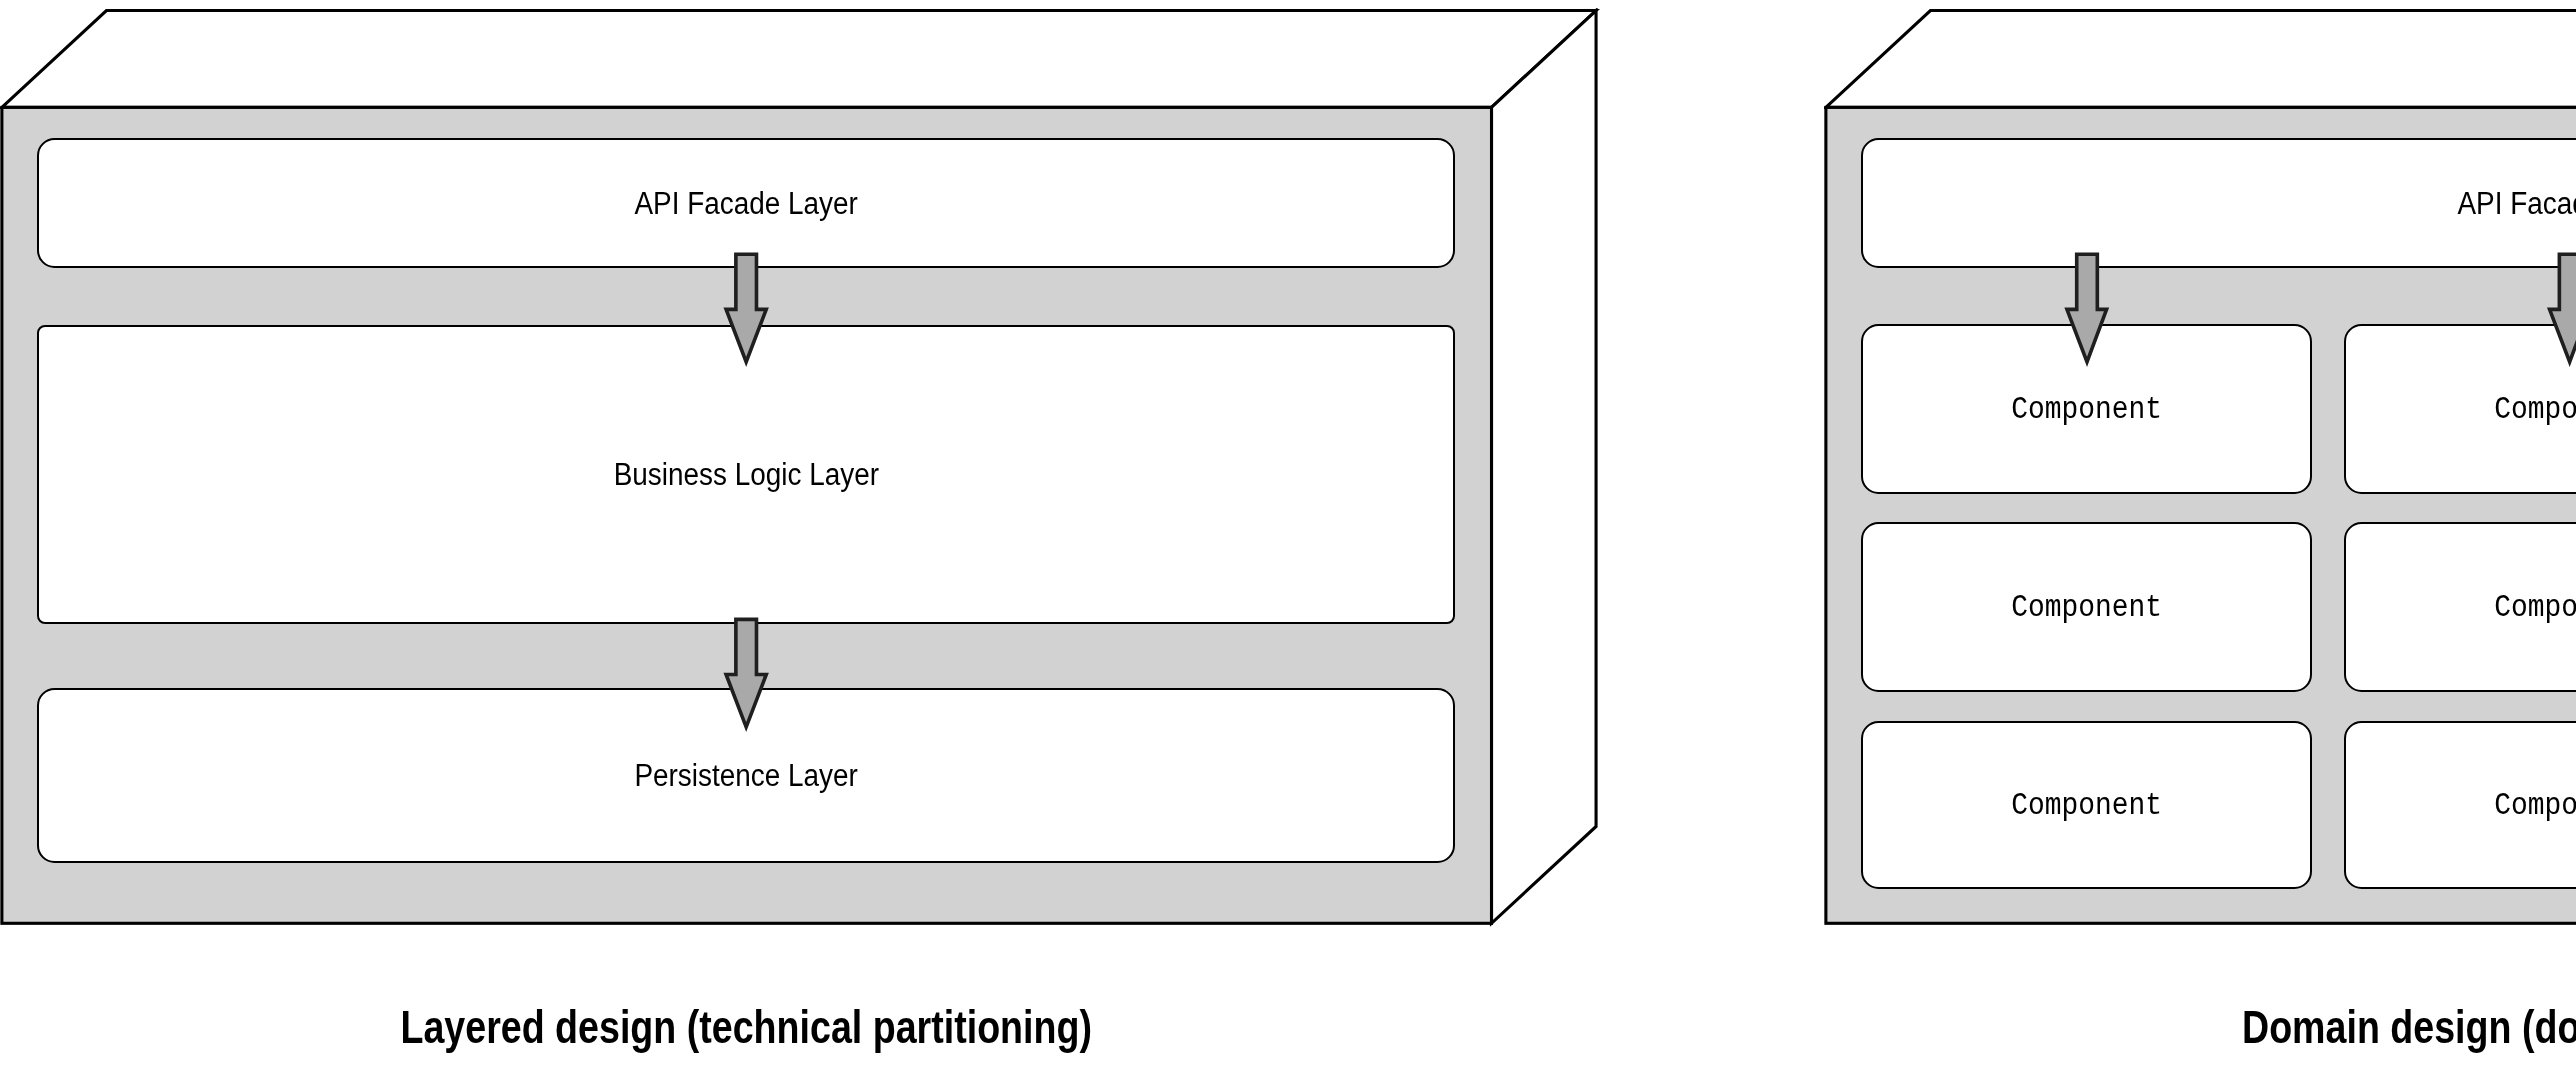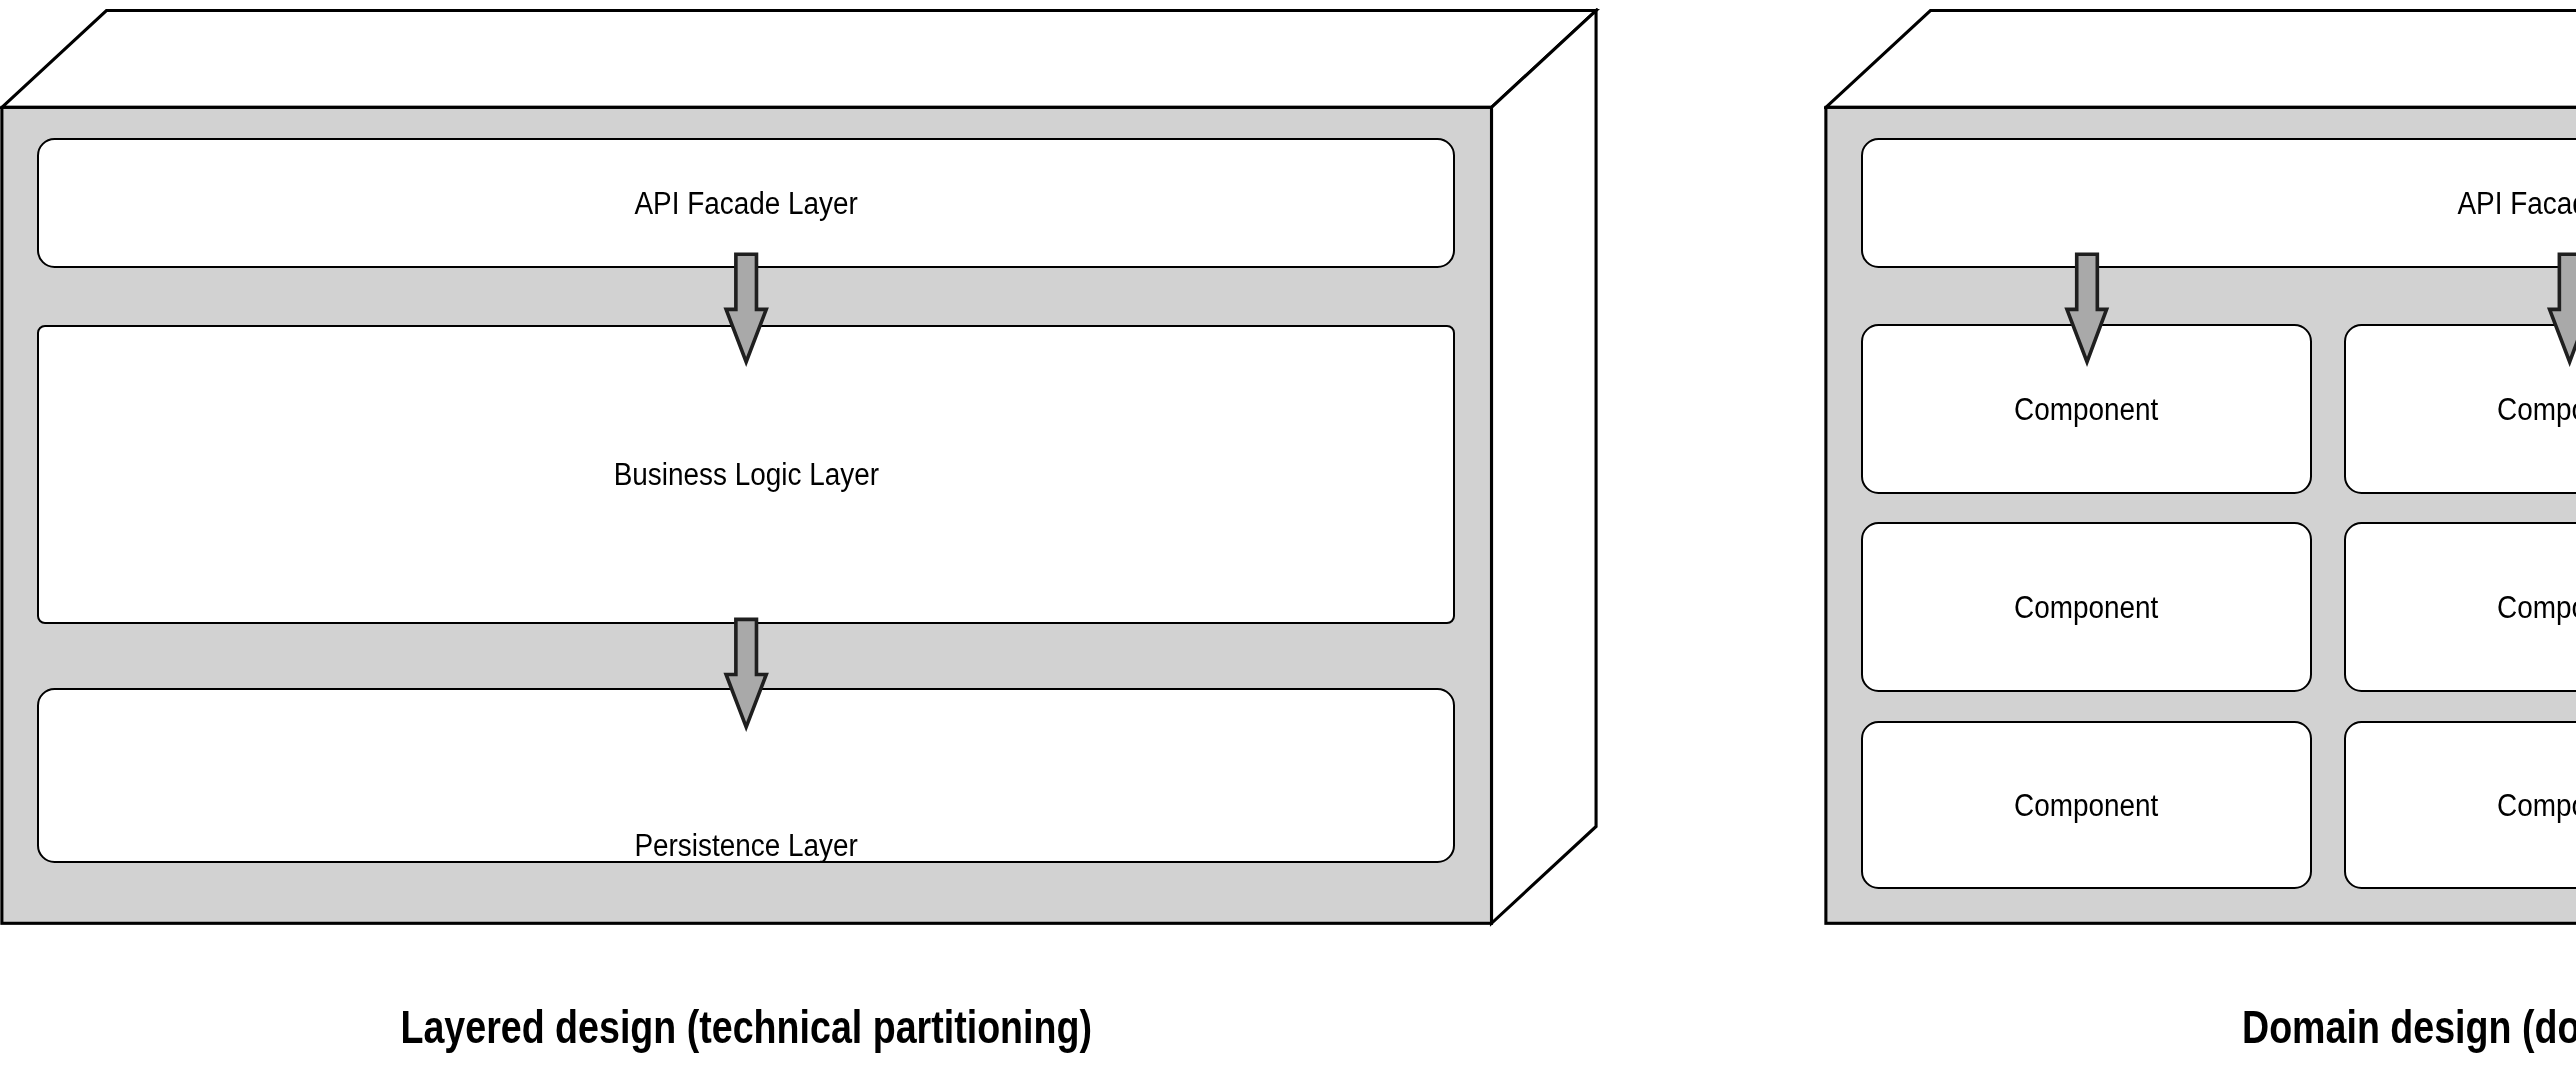--- a/index.html
+++ b/index.html
@@ -62,24 +62,24 @@
     line-height: 1;
     white-space: nowrap;
     transform: scaleX(0.9);
     transform-origin: 50% 50%;
     color: var(--text);
   }
   
   .layer   { left: 37px; width: 1418px; }
   .layer-1 { top: 130px;  height: 130px; }
   .layer-2 { top: 317px;  height: 299px; border-radius: 8px; }
-  .layer-3 { top: 680px; height: 175px; align-items: flex-end; }
+  .layer-3 { top: 680px; height: 175px; }
   
   .api-box { left: 37px; width: 1416px; top: 130px; height: 130px; }
-  .comp       { width: 451px; }
+  .comp       { width: 451px; font-family: Liberation Mono, monospace; }
   .comp-col-1 { left: 37px; }
   .comp-col-2 { left: 520px; }
   .comp-row-1 { top: 316px;  height: 170px; }
   .comp-row-2 { top: 514px;  height: 170px; }
   .comp-row-3 { top: 713px; height: 168px; }
   .caption {
     position: absolute;
     top: 997px;
     width: 1490px; height: 59px;
     display: flex; align-items: center; justify-content: center;

